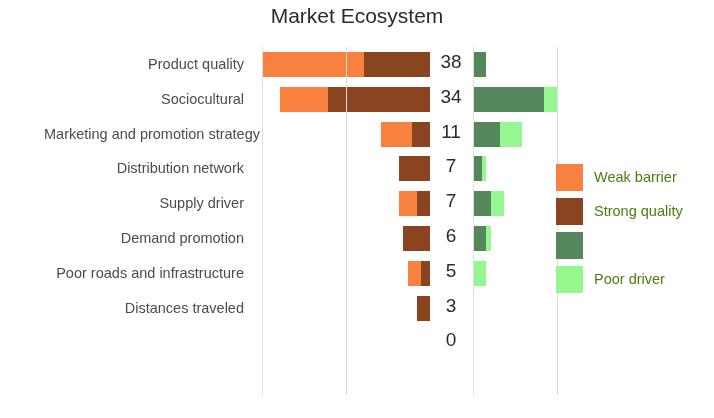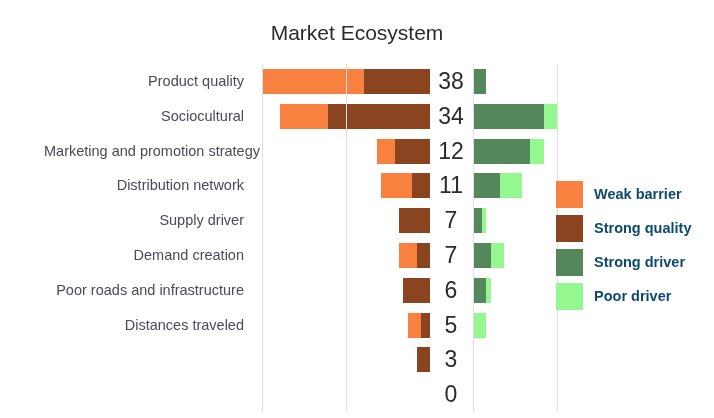--- a/index.html
+++ b/index.html
@@ -10,21 +10,21 @@
   body {
     width: 714px;
     height: 418px;
     overflow: hidden;
     font-family: "Liberation Sans", sans-serif;
     color: #404040;
     position: relative;
   }
   #chart-root {
     position: absolute;
-    left: 0; top: 17px;
+    left: 0; top: 0;
     width: 714px;
     height: 372px;
   }
   .chart-title {
     position: absolute;
     left: 0;
     top: 4px;
     width: 714px;
     text-align: center;
     font-size: 21px;
@@ -61,21 +61,21 @@
     position: absolute;
     top: 5px;
     height: 25px;
     box-sizing: border-box;
   }
   .value-label {
     position: absolute;
     top: 4px;
     width: 40px;
     text-align: center;
-    font-size: 23px;
+    font-size: 19px;
     color: #2b2b2b;
   }
   
   .cat-labels {
     position: absolute;
     left: 0px;
     top: 47px;
     width: 252px;
     height: 348px;
   }
@@ -103,66 +103,58 @@
     height: 34px;
   }
   .legend-swatch {
     width: 27px;
     height: 27px;
     flex: 0 0 auto;
   }
   .legend-text {
     margin-left: 11px;
     font-size: 14.5px;
-    color: #0c4a6e;
+    color: #4d7c0f;
     white-space: nowrap;
-    font-weight: bold;
   }
 </style>
 </head>
 <body>
 
 <div id="chart-root">
 
   <div class="chart-title">Market Ecosystem</div>
 
   <div class="cat-labels">
       <div class="cat-label">Product quality</div>
       <div class="cat-label">Sociocultural</div>
       <div class="cat-label">Marketing and promotion strategy</div>
       <div class="cat-label">Distribution network</div>
       <div class="cat-label">Supply driver</div>
-      <div class="cat-label">Demand creation</div>
+      <div class="cat-label">Demand promotion</div>
       <div class="cat-label">Poor roads and infrastructure</div>
       <div class="cat-label">Distances traveled</div>
     </div>
 
   <div class="plot">
     <div class="rows">
         <div class="row">
           <div class="seg" style="left: -2.84217e-14px; width: 101.684px; background: rgb(248, 129, 63);"></div>
           <div class="seg" style="left: 101.684px; width: 66.3158px; background: rgb(139, 68, 32);"></div>
           <div class="value-label" style="left: 169px;">38</div>
           <div class="seg" style="left: 211px; width: 13.26px; background: rgb(84, 136, 90);"></div>
         </div>
         <div class="row">
           <div class="seg" style="left: 17.6842px; width: 48.6316px; background: rgb(248, 129, 63);"></div>
           <div class="seg" style="left: 66.3158px; width: 101.684px; background: rgb(139, 68, 32);"></div>
           <div class="value-label" style="left: 169px;">34</div>
           <div class="seg" style="left: 211px; width: 70.72px; background: rgb(84, 136, 90);"></div>
           <div class="seg" style="left: 281.72px; width: 13.26px; background: rgb(148, 247, 143);"></div>
         </div>
         <div class="row">
-          <div class="seg" style="left: 114.947px; width: 17.6842px; background: rgb(248, 129, 63);"></div>
-          <div class="seg" style="left: 132.632px; width: 35.3684px; background: rgb(139, 68, 32);"></div>
-          <div class="value-label" style="left: 169px;">12</div>
-          <div class="seg" style="left: 211px; width: 57.46px; background: rgb(84, 136, 90);"></div>
-          <div class="seg" style="left: 268.46px; width: 13.26px; background: rgb(148, 247, 143);"></div>
-        </div>
-        <div class="row">
           <div class="seg" style="left: 119.368px; width: 30.9474px; background: rgb(248, 129, 63);"></div>
           <div class="seg" style="left: 150.316px; width: 17.6842px; background: rgb(139, 68, 32);"></div>
           <div class="value-label" style="left: 169px;">11</div>
           <div class="seg" style="left: 211px; width: 26.52px; background: rgb(84, 136, 90);"></div>
           <div class="seg" style="left: 237.52px; width: 22.1px; background: rgb(148, 247, 143);"></div>
         </div>
         <div class="row">
           <div class="seg" style="left: 137.053px; width: 30.9474px; background: rgb(139, 68, 32);"></div>
           <div class="value-label" style="left: 169px;">7</div>
           <div class="seg" style="left: 211px; width: 8.84px; background: rgb(84, 136, 90);"></div>
@@ -205,21 +197,20 @@
       <div class="legend-item">
         <div class="legend-swatch" style="background: rgb(248, 129, 63);"></div>
         <div class="legend-text">Weak barrier</div>
       </div>
       <div class="legend-item">
         <div class="legend-swatch" style="background: rgb(139, 68, 32);"></div>
         <div class="legend-text">Strong quality</div>
       </div>
       <div class="legend-item">
         <div class="legend-swatch" style="background: rgb(84, 136, 90);"></div>
-        <div class="legend-text">Strong driver</div>
       </div>
       <div class="legend-item">
         <div class="legend-swatch" style="background: rgb(148, 247, 143);"></div>
         <div class="legend-text">Poor driver</div>
       </div>
     </div>
 
 </div>
 
 </body></html>

